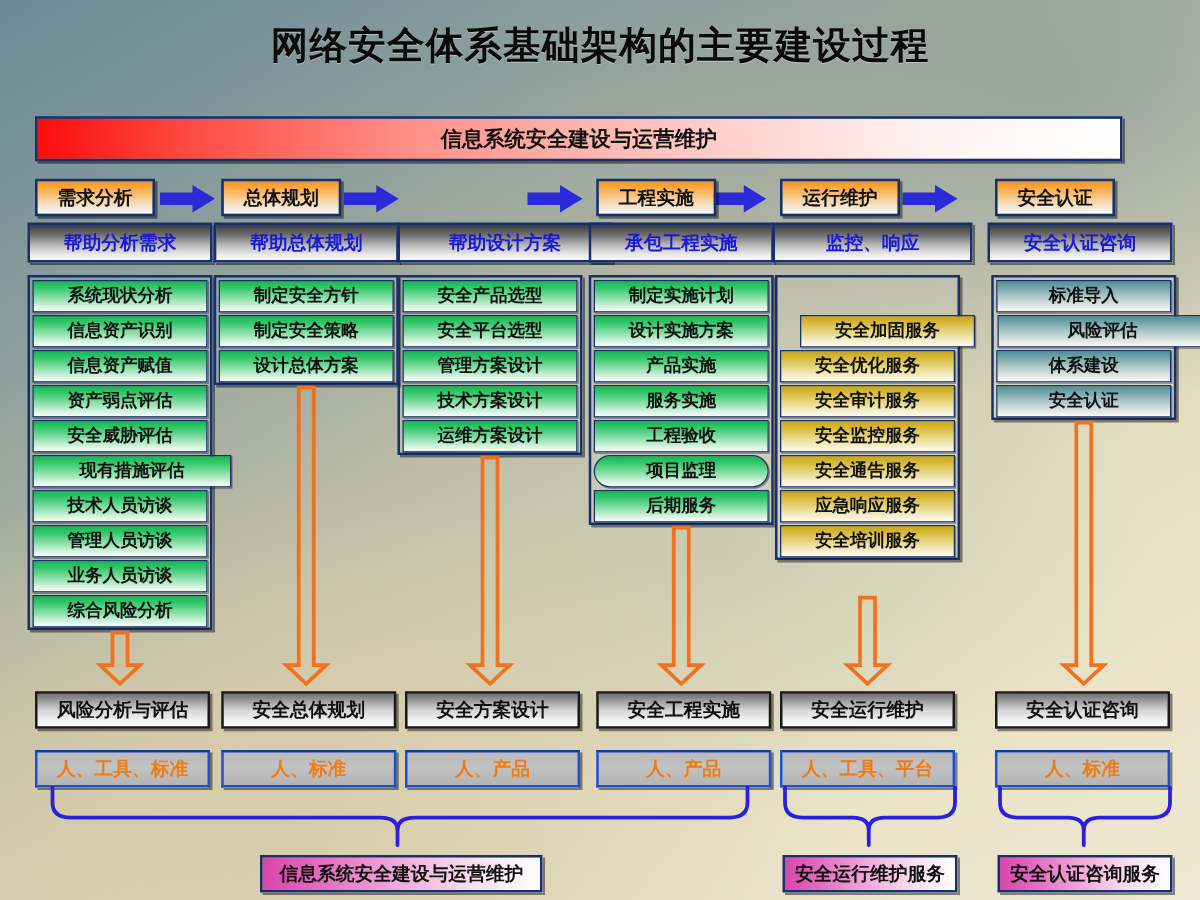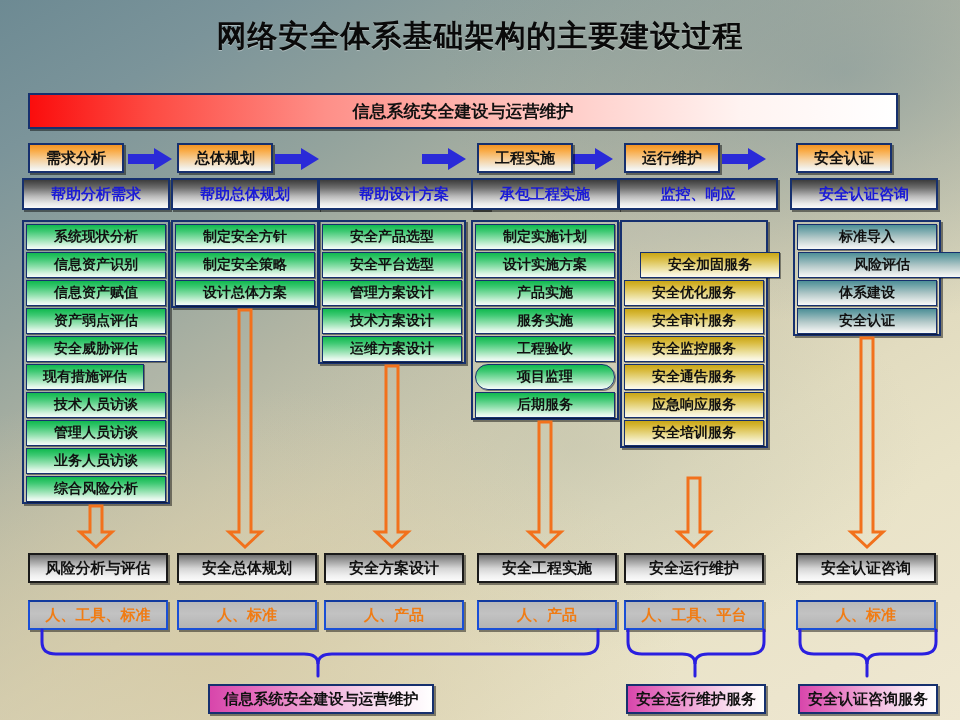--- a/index.html
+++ b/index.html
@@ -152,21 +152,21 @@
   </div>
 
   <div class="box phase-head" style="left:28px;width:96px;">需求分析</div>
   <div class="box role-box" style="left:22px;width:148px;">帮助分析需求</div>
   <div class="stack-frame" style="left:22px;top:220px;width:148px;height:284px;"></div>
   <div class="box task green" style="left:26px;top:224px;width:140px;">系统现状分析</div>
   <div class="box task green" style="left:26px;top:252px;width:140px;">信息资产识别</div>
   <div class="box task green" style="left:26px;top:280px;width:140px;">信息资产赋值</div>
   <div class="box task green" style="left:26px;top:308px;width:140px;">资产弱点评估</div>
   <div class="box task green" style="left:26px;top:336px;width:140px;">安全威胁评估</div>
-  <div class="box task green" style="left:26px;top:364px;width:118px;">现有措施评估</div>
+  <div class="box task green" style="left:26px;top:364px;width:159px;">现有措施评估</div>
   <div class="box task green" style="left:26px;top:392px;width:140px;">技术人员访谈</div>
   <div class="box task green" style="left:26px;top:420px;width:140px;">管理人员访谈</div>
   <div class="box task green" style="left:26px;top:448px;width:140px;">业务人员访谈</div>
   <div class="box task green" style="left:26px;top:476px;width:140px;">综合风险分析</div>
   <div class="down-arrow" style="left:78px;top:506px;">
     <svg width="36" height="42" viewBox="0 0 36 42">
         <path d="M12 0 V26 H2 L18 41 L34 26 H24 V0 Z" fill="none" stroke="#f2711c" stroke-width="3"></path>
       </svg>
   </div>
 

